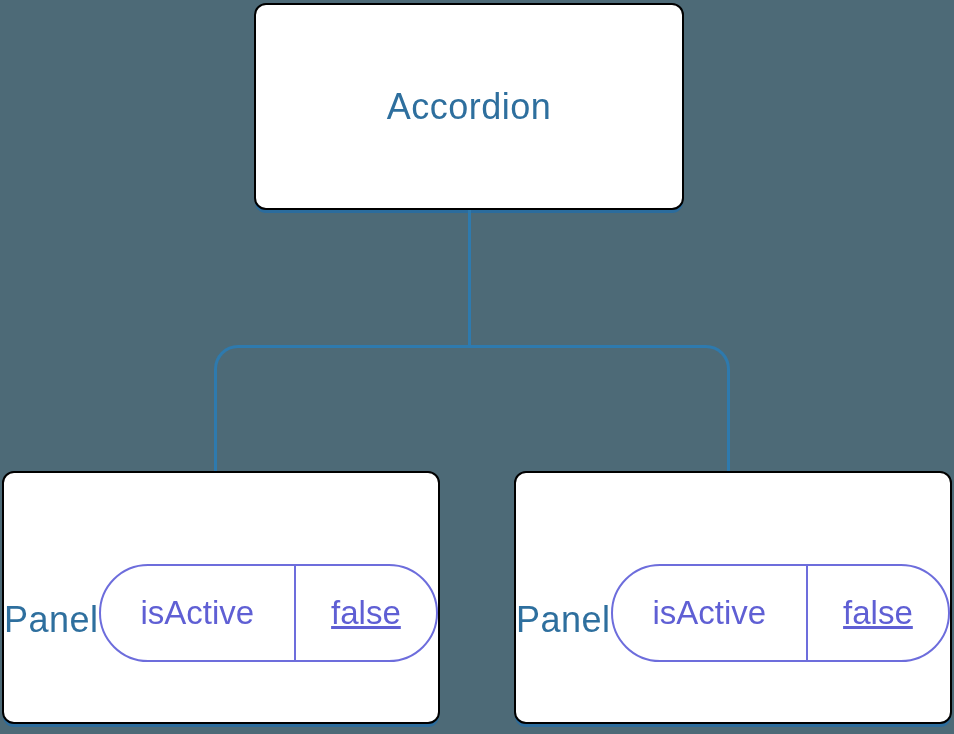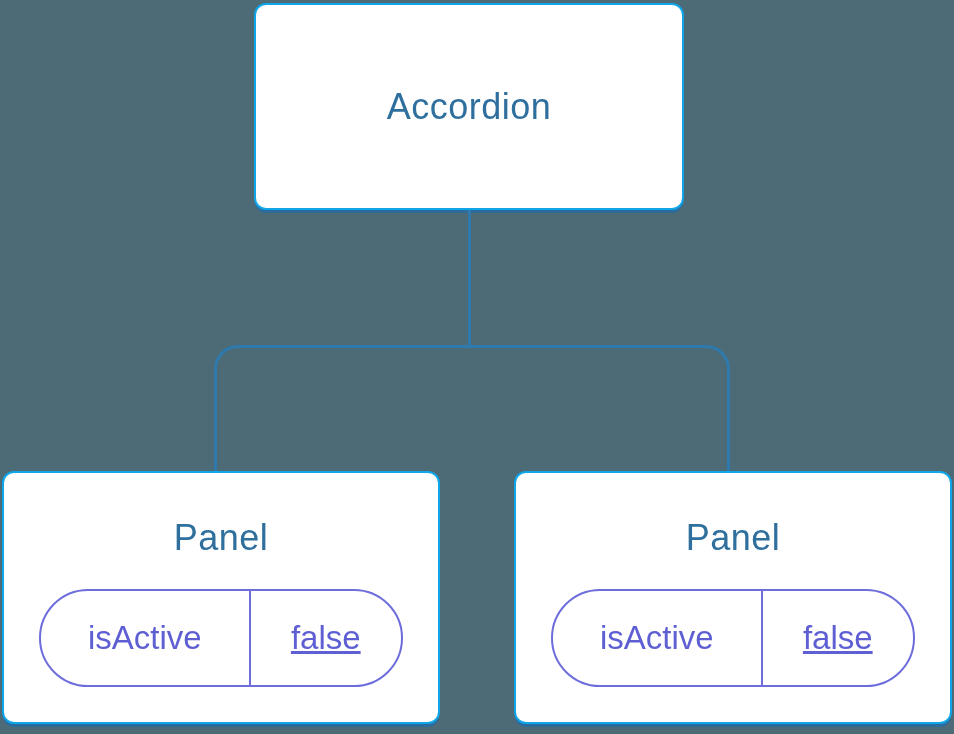--- a/index.html
+++ b/index.html
@@ -7,21 +7,21 @@
     position: relative;
     width: 954px;
     height: 734px;
     background: #4d6a77;
     overflow: hidden;
     font-family: "Liberation Sans", sans-serif;
   }
   .card {
     position: absolute;
     background: #ffffff;
-    border: 2px solid #0ea5e9;
+    border: 2px solid #000000;
     border-radius: 12px;
     box-shadow: 0 4px 0 -1px #2b6c9d;
     box-sizing: border-box;
   }
   .card-title {
     font-size: 36px;
     font-weight: 500;
     color: #2e6f9e;
     letter-spacing: 0.5px;
   }
@@ -51,21 +51,21 @@
     border: 3px solid #2e7aae;
     border-bottom: none;
     border-radius: 24px 24px 0 0;
     box-sizing: border-box;
   }
   .panel-card {
     top: 471px;
     width: 438px;
     height: 253px;
     display: flex;
-    flex-direction: column;
+    flex-direction: row;
     align-items: center;
   }
   .panel-left  { left: 2px; }
   .panel-right { left: 514px; }
   .panel-card .card-title { margin-top: 44px; }
   .pill {
     margin-top: 30px;
     width: 364px;
     height: 98px;
     border: 2px solid #6d6ddc;

